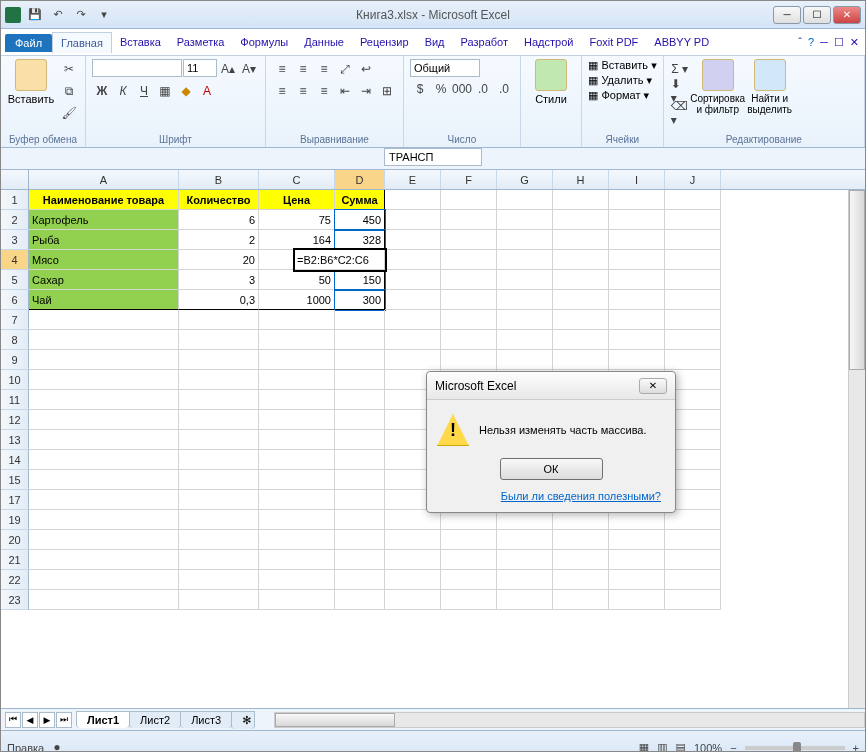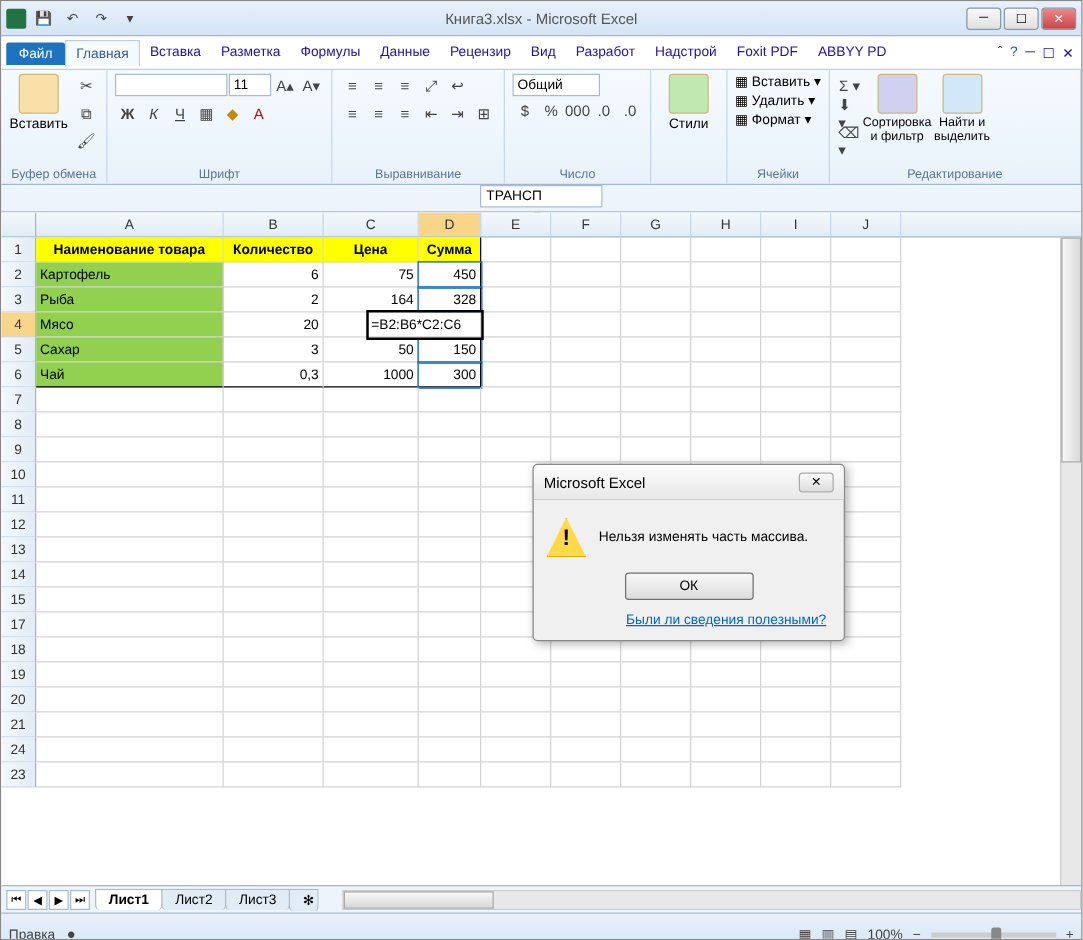--- a/index.html
+++ b/index.html
@@ -483,33 +483,20 @@
         <div class="cell cC"></div>
         <div class="cell cD"></div>
         <div class="cell cRest"></div>
         <div class="cell cRest"></div>
         <div class="cell cRest"></div>
         <div class="cell cRest"></div>
         <div class="cell cRest"></div>
         <div class="cell cRest"></div>
       </div>
       <div class="row">
-        <div class="row-h">18</div>
-        <div class="cell cA"></div>
-        <div class="cell cB"></div>
-        <div class="cell cC"></div>
-        <div class="cell cD"></div>
-        <div class="cell cRest"></div>
-        <div class="cell cRest"></div>
-        <div class="cell cRest"></div>
-        <div class="cell cRest"></div>
-        <div class="cell cRest"></div>
-        <div class="cell cRest"></div>
-      </div>
-      <div class="row">
         <div class="row-h">19</div>
         <div class="cell cA"></div>
         <div class="cell cB"></div>
         <div class="cell cC"></div>
         <div class="cell cD"></div>
         <div class="cell cRest"></div>
         <div class="cell cRest"></div>
         <div class="cell cRest"></div>
         <div class="cell cRest"></div>
         <div class="cell cRest"></div>
@@ -535,21 +522,21 @@
         <div class="cell cC"></div>
         <div class="cell cD"></div>
         <div class="cell cRest"></div>
         <div class="cell cRest"></div>
         <div class="cell cRest"></div>
         <div class="cell cRest"></div>
         <div class="cell cRest"></div>
         <div class="cell cRest"></div>
       </div>
       <div class="row">
-        <div class="row-h">24</div>
+        <div class="row-h">22</div>
         <div class="cell cA"></div>
         <div class="cell cB"></div>
         <div class="cell cC"></div>
         <div class="cell cD"></div>
         <div class="cell cRest"></div>
         <div class="cell cRest"></div>
         <div class="cell cRest"></div>
         <div class="cell cRest"></div>
         <div class="cell cRest"></div>
         <div class="cell cRest"></div>

